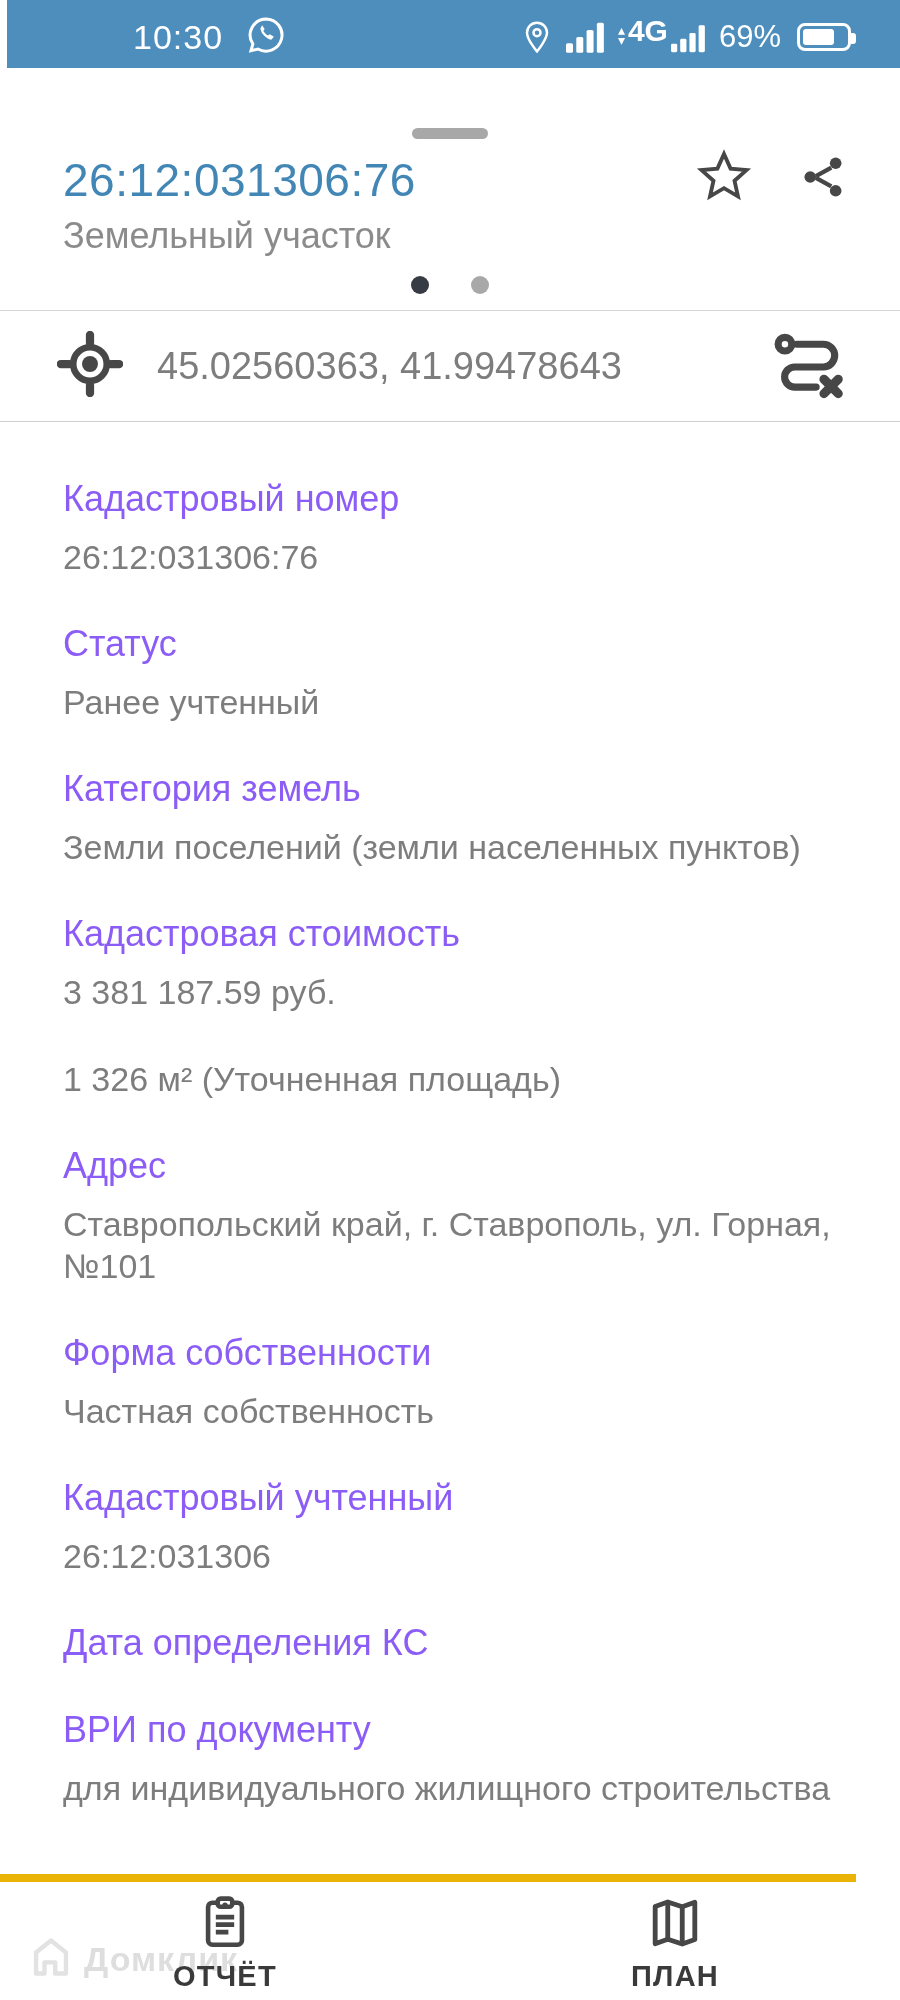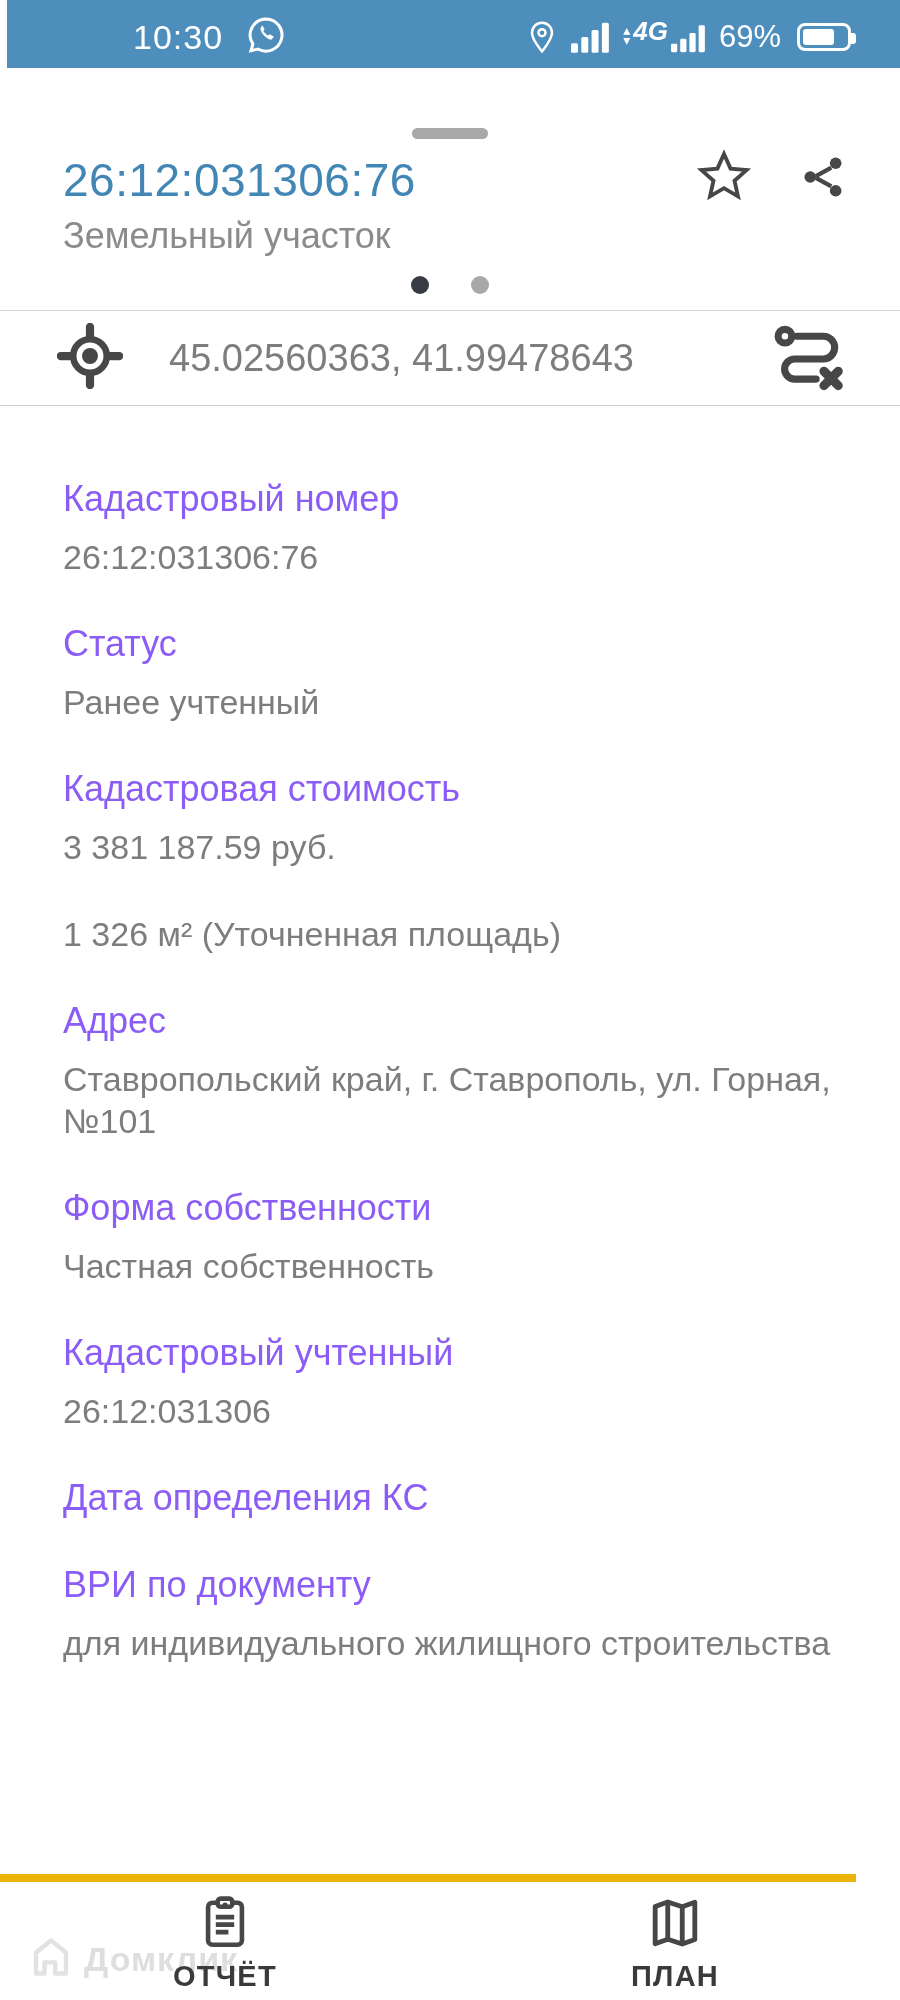--- a/index.html
+++ b/index.html
@@ -14,41 +14,41 @@
     position:absolute; top:0; left:7px; width:900px; height:68px;
     background:#4d8ebd; display:flex; align-items:center;
     justify-content:space-between; padding:6px 56px 0 126px; color:#fff;
   }
   .sb-left{ display:flex; align-items:center; gap:22px; }
   .sb-time{ font-size:34px; letter-spacing:1px; }
   .sb-right{ display:flex; align-items:center; gap:14px; }
   .sb-right svg{ display:block; }
   .net-group{ display:flex; align-items:flex-end; gap:3px; }
   .updown{ display:flex; flex-direction:column; font-size:14px; line-height:10px; margin-bottom:8px;}
-  .net-label{ font-size:26px; font-weight:bold; line-height:20px; margin-bottom:12px;font-style:italic; }
+  .net-label{ font-size:30px; font-weight:bold; line-height:20px; margin-bottom:12px; }
   .pct{ font-size:31px; }
   .battery{ width:54px; height:28px; border:3px solid #fff; border-radius:8px; position:relative; margin-left:2px;}
   .battery .fill{ position:absolute; left:3px; top:3px; bottom:3px; width:64%; background:#fff; border-radius:3px; }
   .battery .nub{ position:absolute; right:-8px; top:7px; width:5px; height:11px; background:#fff; border-radius:0 3px 3px 0; }
   
   .handle{ position:absolute; top:128px; left:412px; width:76px; height:11px; background:#a8a8a8; border-radius:6px; }
   .sheet-title{ position:absolute; top:153px; left:63px; font-size:46px; color:#4286b5; letter-spacing:.5px; }
   .sheet-subtitle{ position:absolute; top:215px; left:63px; font-size:36px; color:#8b8b8b; }
   .icon-btn{ position:absolute; background:none; border:none; cursor:pointer; padding:0; }
   .star-btn{ top:147px; left:695px; }
   .share-btn{ top:152px; left:799px; }
   .pager{ position:absolute; top:276px; left:0; width:900px; display:flex; justify-content:center; gap:42px; }
   .dot{ width:18px; height:18px; border-radius:50%; }
   .dot-active{ background:#363b44; }
   .dot-inactive{ background:#a8a8a8; }
   
   .coords-row{
-    position:absolute; top:310px; left:0; width:900px; height:96px;
+    position:absolute; top:310px; left:0; width:900px; height:112px;
     border-top:1px solid #d4d4d4; border-bottom:1px solid #cfcfcf;
-    display:flex; align-items:center; padding:0 52px 0 57px; background:#fff;gap:12px;
+    display:flex; align-items:center; padding:0 52px 0 57px; background:#fff;
   }
   .coords-text{ font-size:38px; color:#7d7d7d; margin-left:34px; }
   .route-btn{ margin-left:auto; background:none; border:none; cursor:pointer; padding:0; }
   
   .fields{
     position:absolute; top:438px; left:0; right:0; bottom:0;
     padding:40px 24px 0 63px; overflow:hidden; background:#fff;
   }
   .field{ margin-bottom:45px; }
   .field-label{ font-size:36px; line-height:42px; color:#8b5cf6; margin-bottom:16px; }
@@ -173,20 +173,24 @@
   <div class="field">
     <div class="field-label">Кадастровый номер</div>
     <div class="field-value">26:12:031306:76</div>
   </div>
 
   <div class="field">
     <div class="field-label">Статус</div>
     <div class="field-value">Ранее учтенный</div>
   </div>
 
+  <div class="field">
+    <div class="field-label">Категория земель</div>
+    <div class="field-value">Земли поселений (земли населенных пунктов)</div>
+  </div>
 
   <div class="field">
     <div class="field-label">Кадастровая стоимость</div>
     <div class="field-value">3 381 187.59 руб.</div>
   </div>
 
   <div class="field">
     <div class="field-value">1 326 м² (Уточненная площадь)</div>
   </div>
 

